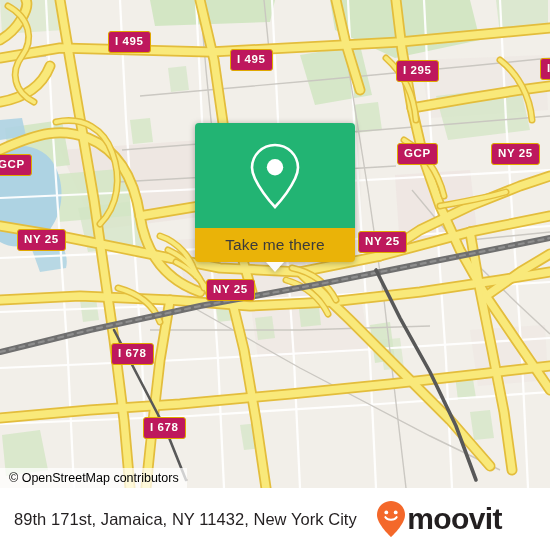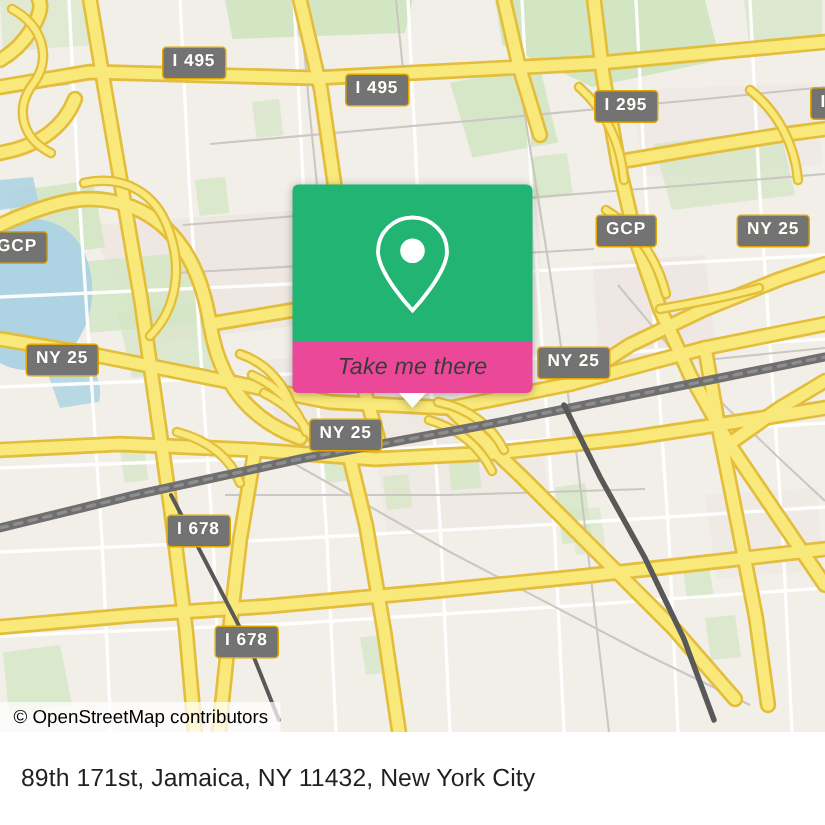--- a/index.html
+++ b/index.html
@@ -26,21 +26,21 @@
     height: 488px;
     overflow: hidden;
     background: #f2efe9;
   }
   #map-svg { display: block; }
 
   
   .shield {
     position: absolute;
     box-sizing: border-box;
-    background: #737373;
+    background: #be185d;
     border: 1.6px solid #e0a800;
     border-radius: 3px;
     color: #ffffff;
     font-size: 11.5px;
     font-weight: bold;
     letter-spacing: 0.6px;
     line-height: 1;
     padding: 3.5px 6px 4.5px 6px;
     white-space: nowrap;
     text-shadow: 0 0 1px rgba(120,90,0,0.25);
@@ -57,27 +57,26 @@
   }
   #popup-head {
     background: #22b473;
     height: 105px;
     border-radius: 4px 4px 0 0;
     display: flex;
     align-items: center;
     justify-content: center;
   }
   #popup-body {
-    background: #ec4899;
+    background: #eab308;
     height: 34px;
     border-radius: 0 0 4px 4px;
     display: flex;
     align-items: center;
     justify-content: center;
-    font-style: italic;
   }
   #popup-cta {
     color: #3b3b3b;
     font-size: 15.5px;
     letter-spacing: 0.1px;
   }
   #popup-tail {
     position: absolute;
     left: 71px;
     top: 139px;
@@ -341,15 +340,24 @@
     <div id="popup-tail"></div>
   </div>
 
   <div id="attribution">
     <span>© OpenStreetMap contributors</span>
   </div>
 
   <div id="footer">
       <div id="footer-ghost"></div>
     <span id="footer-address">89th 171st, Jamaica, NY 11432, New York City</span>
+    <div id="brand">
+      <svg width="30" height="38" viewBox="0 0 30 38">
+        <path d="M15 1 C7.3 1 1 7.2 1 14.9 C1 24.3 15 37 15 37 C15 37 29 24.3 29 14.9 C29 7.2 22.7 1 15 1 Z" fill="#f4682a"></path>
+        <circle cx="10.3" cy="12.4" r="1.9" fill="#ffffff"></circle>
+        <circle cx="19.7" cy="12.4" r="1.9" fill="#ffffff"></circle>
+        <path d="M9.4 17.2 C11.4 20.6 18.6 20.6 20.6 17.2" fill="none" stroke="#ffffff" stroke-width="2.1" stroke-linecap="round"></path>
+      </svg>
+      <span id="brand-word">moovit</span>
+    </div>
   </div>
 
 </div>
 
 </body></html>

